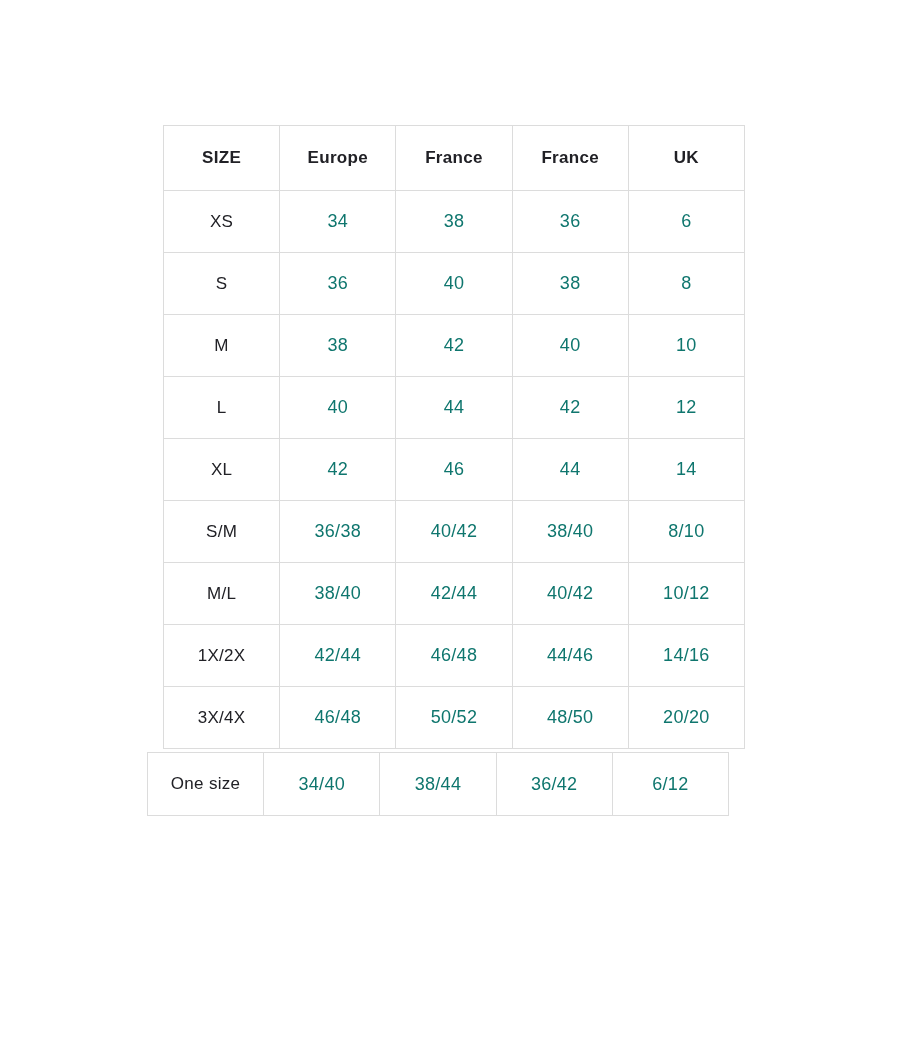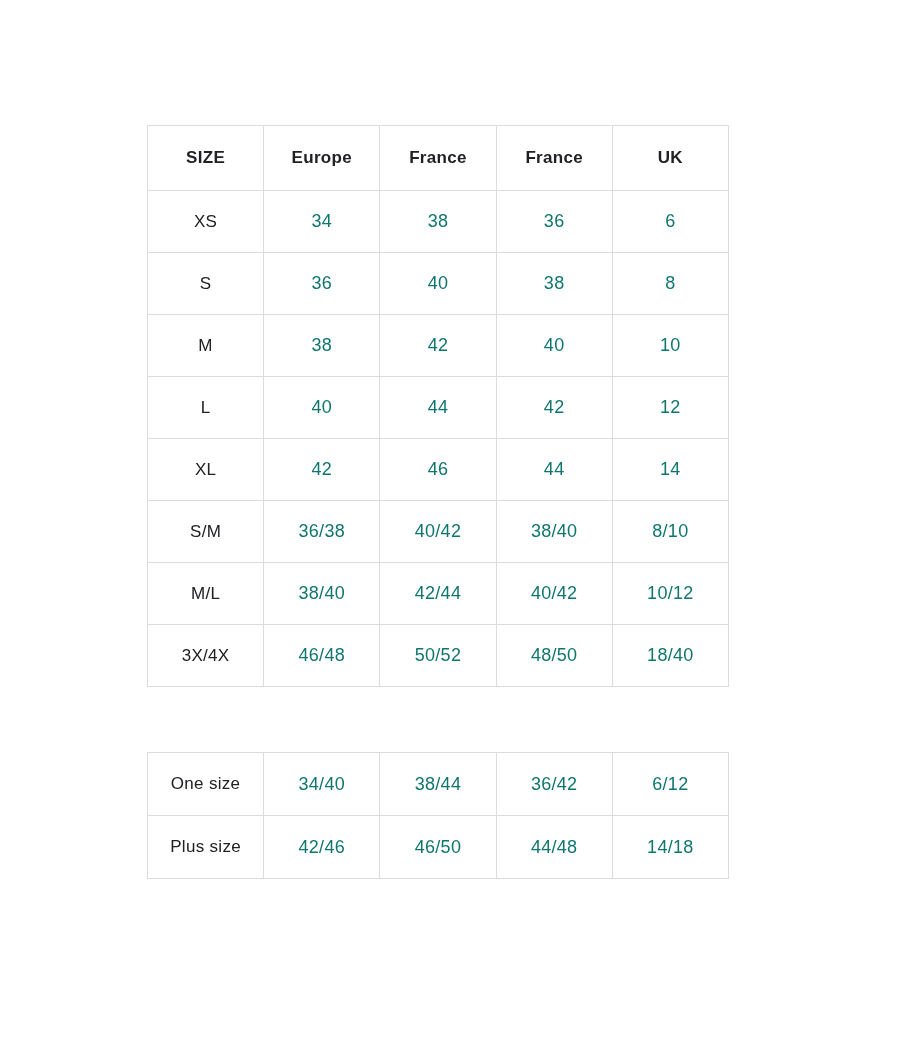--- a/index.html
+++ b/index.html
@@ -16,21 +16,21 @@
     overflow: hidden;
   }
   table.size-table {
     position: absolute;
     left: 147px;
     width: 582px;
     border-collapse: collapse;
     table-layout: fixed;
     background: #ffffff;
   }
-  table.main-table { top: 125px; }
+  table.main-table { top: 125px; margin-left: 16px; }
   table.special-table { top: 752px; border-radius: 29px; }
   .size-table th,
   .size-table td {
     border: 1px solid #dcdcdc;
     text-align: center;
     vertical-align: middle;
     padding: 0;
   }
   .size-table th {
     height: 64px;
@@ -112,41 +112,41 @@
         <td>8/10</td>
       </tr>
       <tr>
         <td class="size-label">M/L</td>
         <td>38/40</td>
         <td>42/44</td>
         <td>40/42</td>
         <td>10/12</td>
       </tr>
       <tr>
+        <td class="size-label">1X/2X</td>
+        <td>42/44</td>
+        <td>46/48</td>
+        <td>44/46</td>
+        <td>14/16</td>
+      </tr>
+      <tr>
         <td class="size-label">3X/4X</td>
         <td>46/48</td>
         <td>50/52</td>
         <td>48/50</td>
-        <td>18/40</td>
+        <td>20/20</td>
       </tr>
     </tbody>
   </table>
 
   <table class="size-table special-table">
     <tbody>
       <tr>
         <td class="size-label">One size</td>
         <td>34/40</td>
         <td>38/44</td>
         <td>36/42</td>
         <td>6/12</td>
       </tr>
-      <tr>
-        <td class="size-label">Plus size</td>
-        <td>42/46</td>
-        <td>46/50</td>
-        <td>44/48</td>
-        <td>14/18</td>
-      </tr>
     </tbody>
   </table>
 
 </div>
 
 </body></html>

